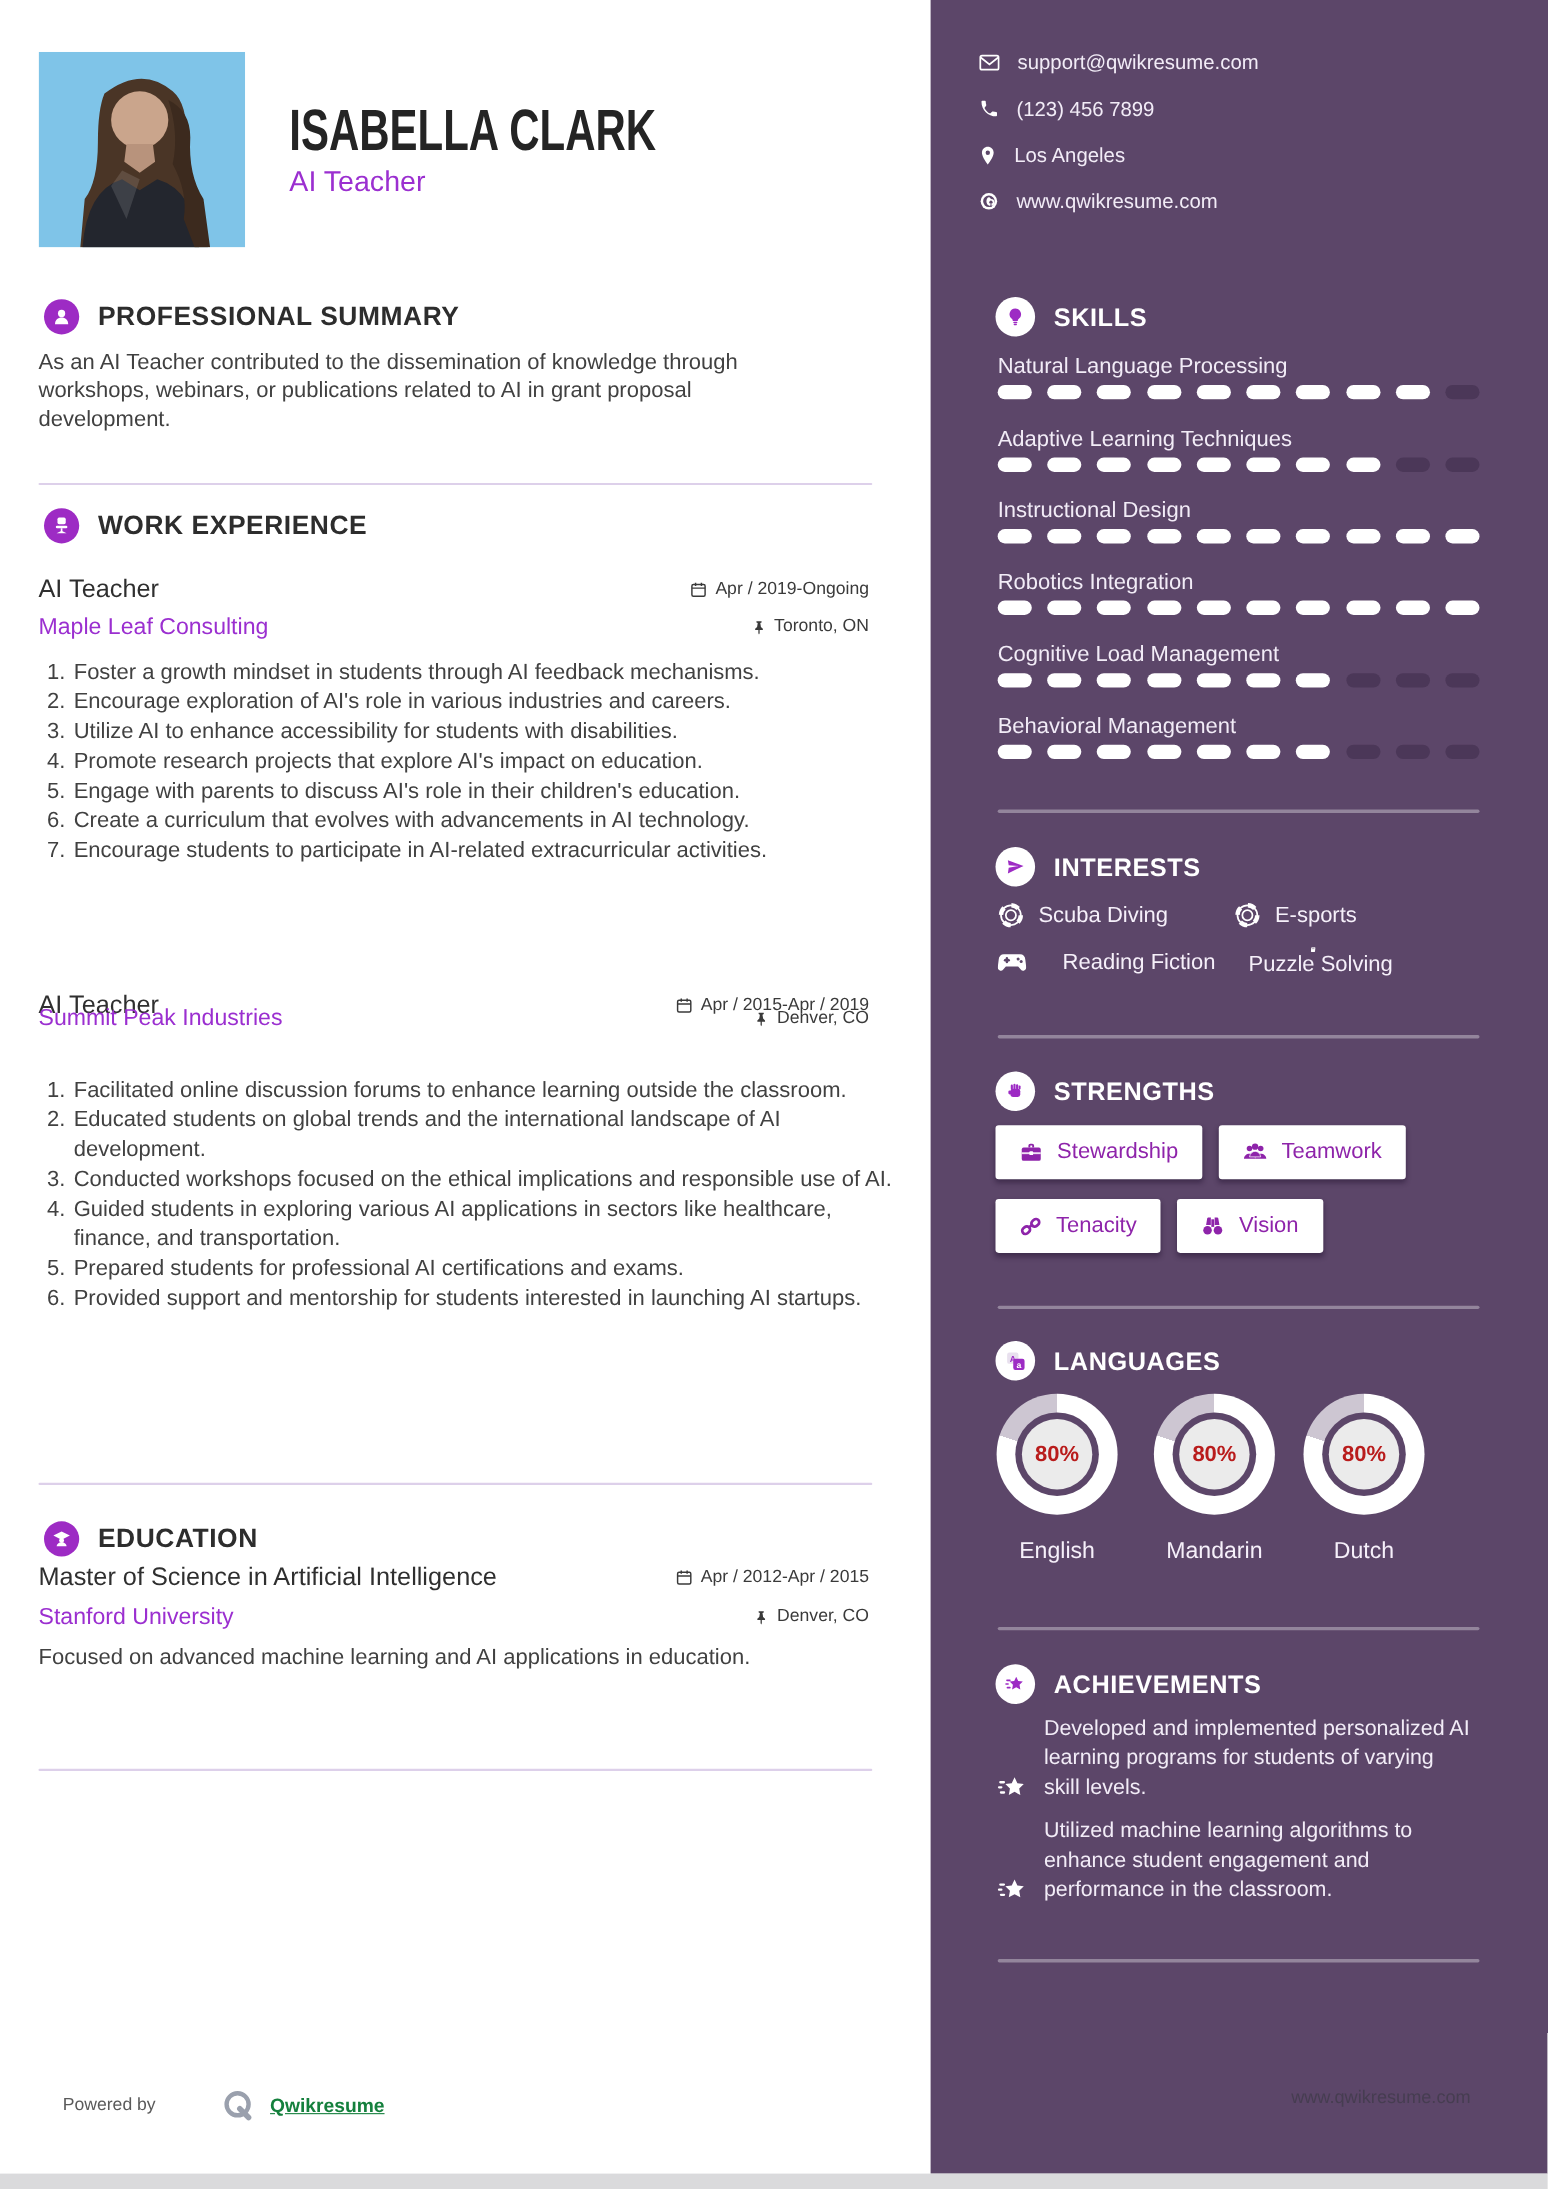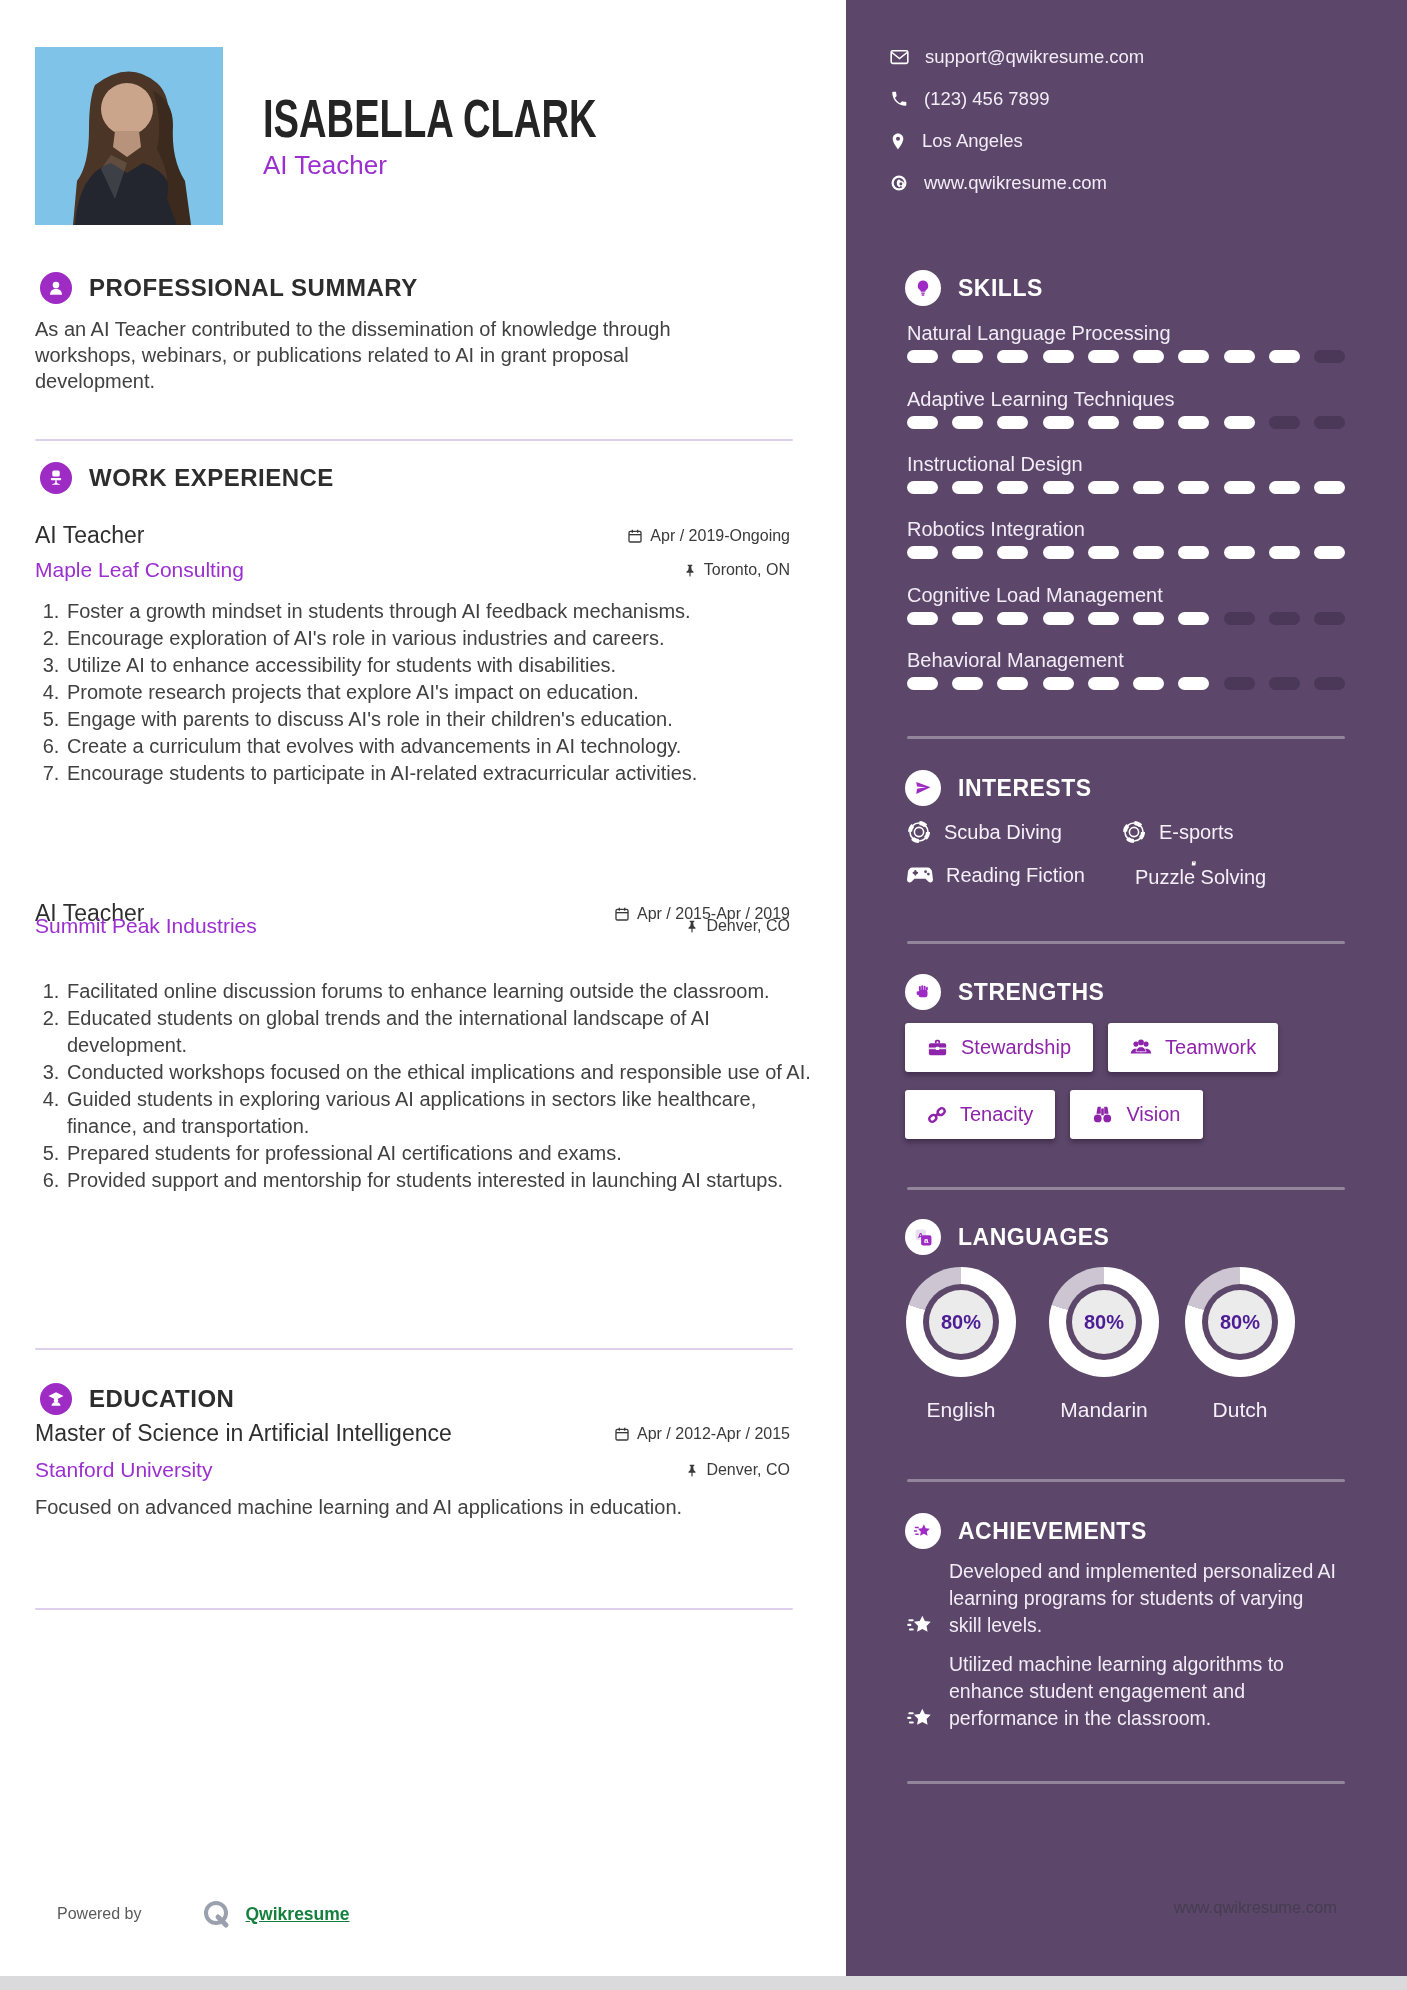--- a/index.html
+++ b/index.html
@@ -52,21 +52,21 @@
   .interest{position:absolute;display:flex;align-items:center;height:28px;}
   .interest .itext{margin-left:13px;font-size:20px;color:#f6f0fa;}
   .btnrow{position:absolute;left:905px;display:flex;gap:15px;}
   .sbtn{display:flex;align-items:center;gap:13px;background:#ffffff;border:none;border-radius:3px;
         padding:13px 22px;font-family:inherit;font-size:20px;color:#8e24aa;
         box-shadow:0 3px 5px rgba(30,15,45,.45);}
   .lang{position:absolute;width:110px;text-align:center;}
   .ring{position:relative;width:110px;height:110px;border-radius:50%;}
   .ring-hole{position:absolute;inset:17px;border-radius:50%;background:var(--sidebar,#5c4669);}
   .ring-core{position:absolute;inset:23px;border-radius:50%;background:#ebebeb;
-        display:flex;align-items:center;justify-content:center;font-size:20px;font-weight:bold;color:#4c1d95;}
+        display:flex;align-items:center;justify-content:center;font-size:20px;font-weight:bold;color:#b91c1c;}
   .lang-label{margin-top:21px;font-size:21px;color:#f6f0fa;}
   .achv{position:absolute;left:905px;width:442px;display:flex;align-items:flex-end;}
   .achv p{margin:0 0 0 14px;width:392px;font-size:19.5px;line-height:27px;color:#f2ecf7;}
   .site-right{position:absolute;left:1045px;top:1898px;width:292px;text-align:right;
         font-size:16.5px;color:#463d51;}
   svg{display:block;}
 </style>
 </head>
 <body>
 
@@ -368,21 +368,21 @@
     <span class="itext">Scuba Diving</span>
   </div>
   <div class="interest" style="left:1122px;top:818px;">
     <svg width="24" height="24" viewBox="0 0 24 24" fill="none" stroke="#fff">
         <circle cx="12" cy="12" r="9" stroke-width="4" stroke-dasharray="7 7.2"></circle>
         <circle cx="12" cy="12" r="9" stroke-width="1.6"></circle>
         <circle cx="12" cy="12" r="4.6" stroke-width="1.6"></circle>
       </svg>
     <span class="itext">E-sports</span>
   </div>
-  <div class="interest" style="left:907px;top:861px;">
+  <div class="interest" style="left:907px;top:861px;gap:20px;">
     <svg width="26" height="20" viewBox="0 0 28 20" fill="#fff">
         <path d="M6 2h16a5 5 0 0 1 5 5l1 8a3 3 0 0 1-5.4 1.8L20 14H8l-2.6 2.8A3 3 0 0 1 0 15l1-8a5 5 0 0 1 5-5z"></path>
         <rect x="6" y="6.5" width="6" height="2.4" rx="1.2" fill="#5c4669"></rect>
         <rect x="7.8" y="4.7" width="2.4" height="6" rx="1.2" fill="#5c4669"></rect>
         <circle cx="20" cy="6.5" r="1.5" fill="#5c4669"></circle>
         <circle cx="23" cy="9" r="1.5" fill="#5c4669"></circle>
       </svg>
     <span class="itext">Reading Fiction</span>
   </div>
   <div class="interest" style="left:1122px;top:861px;flex-direction:column;">

